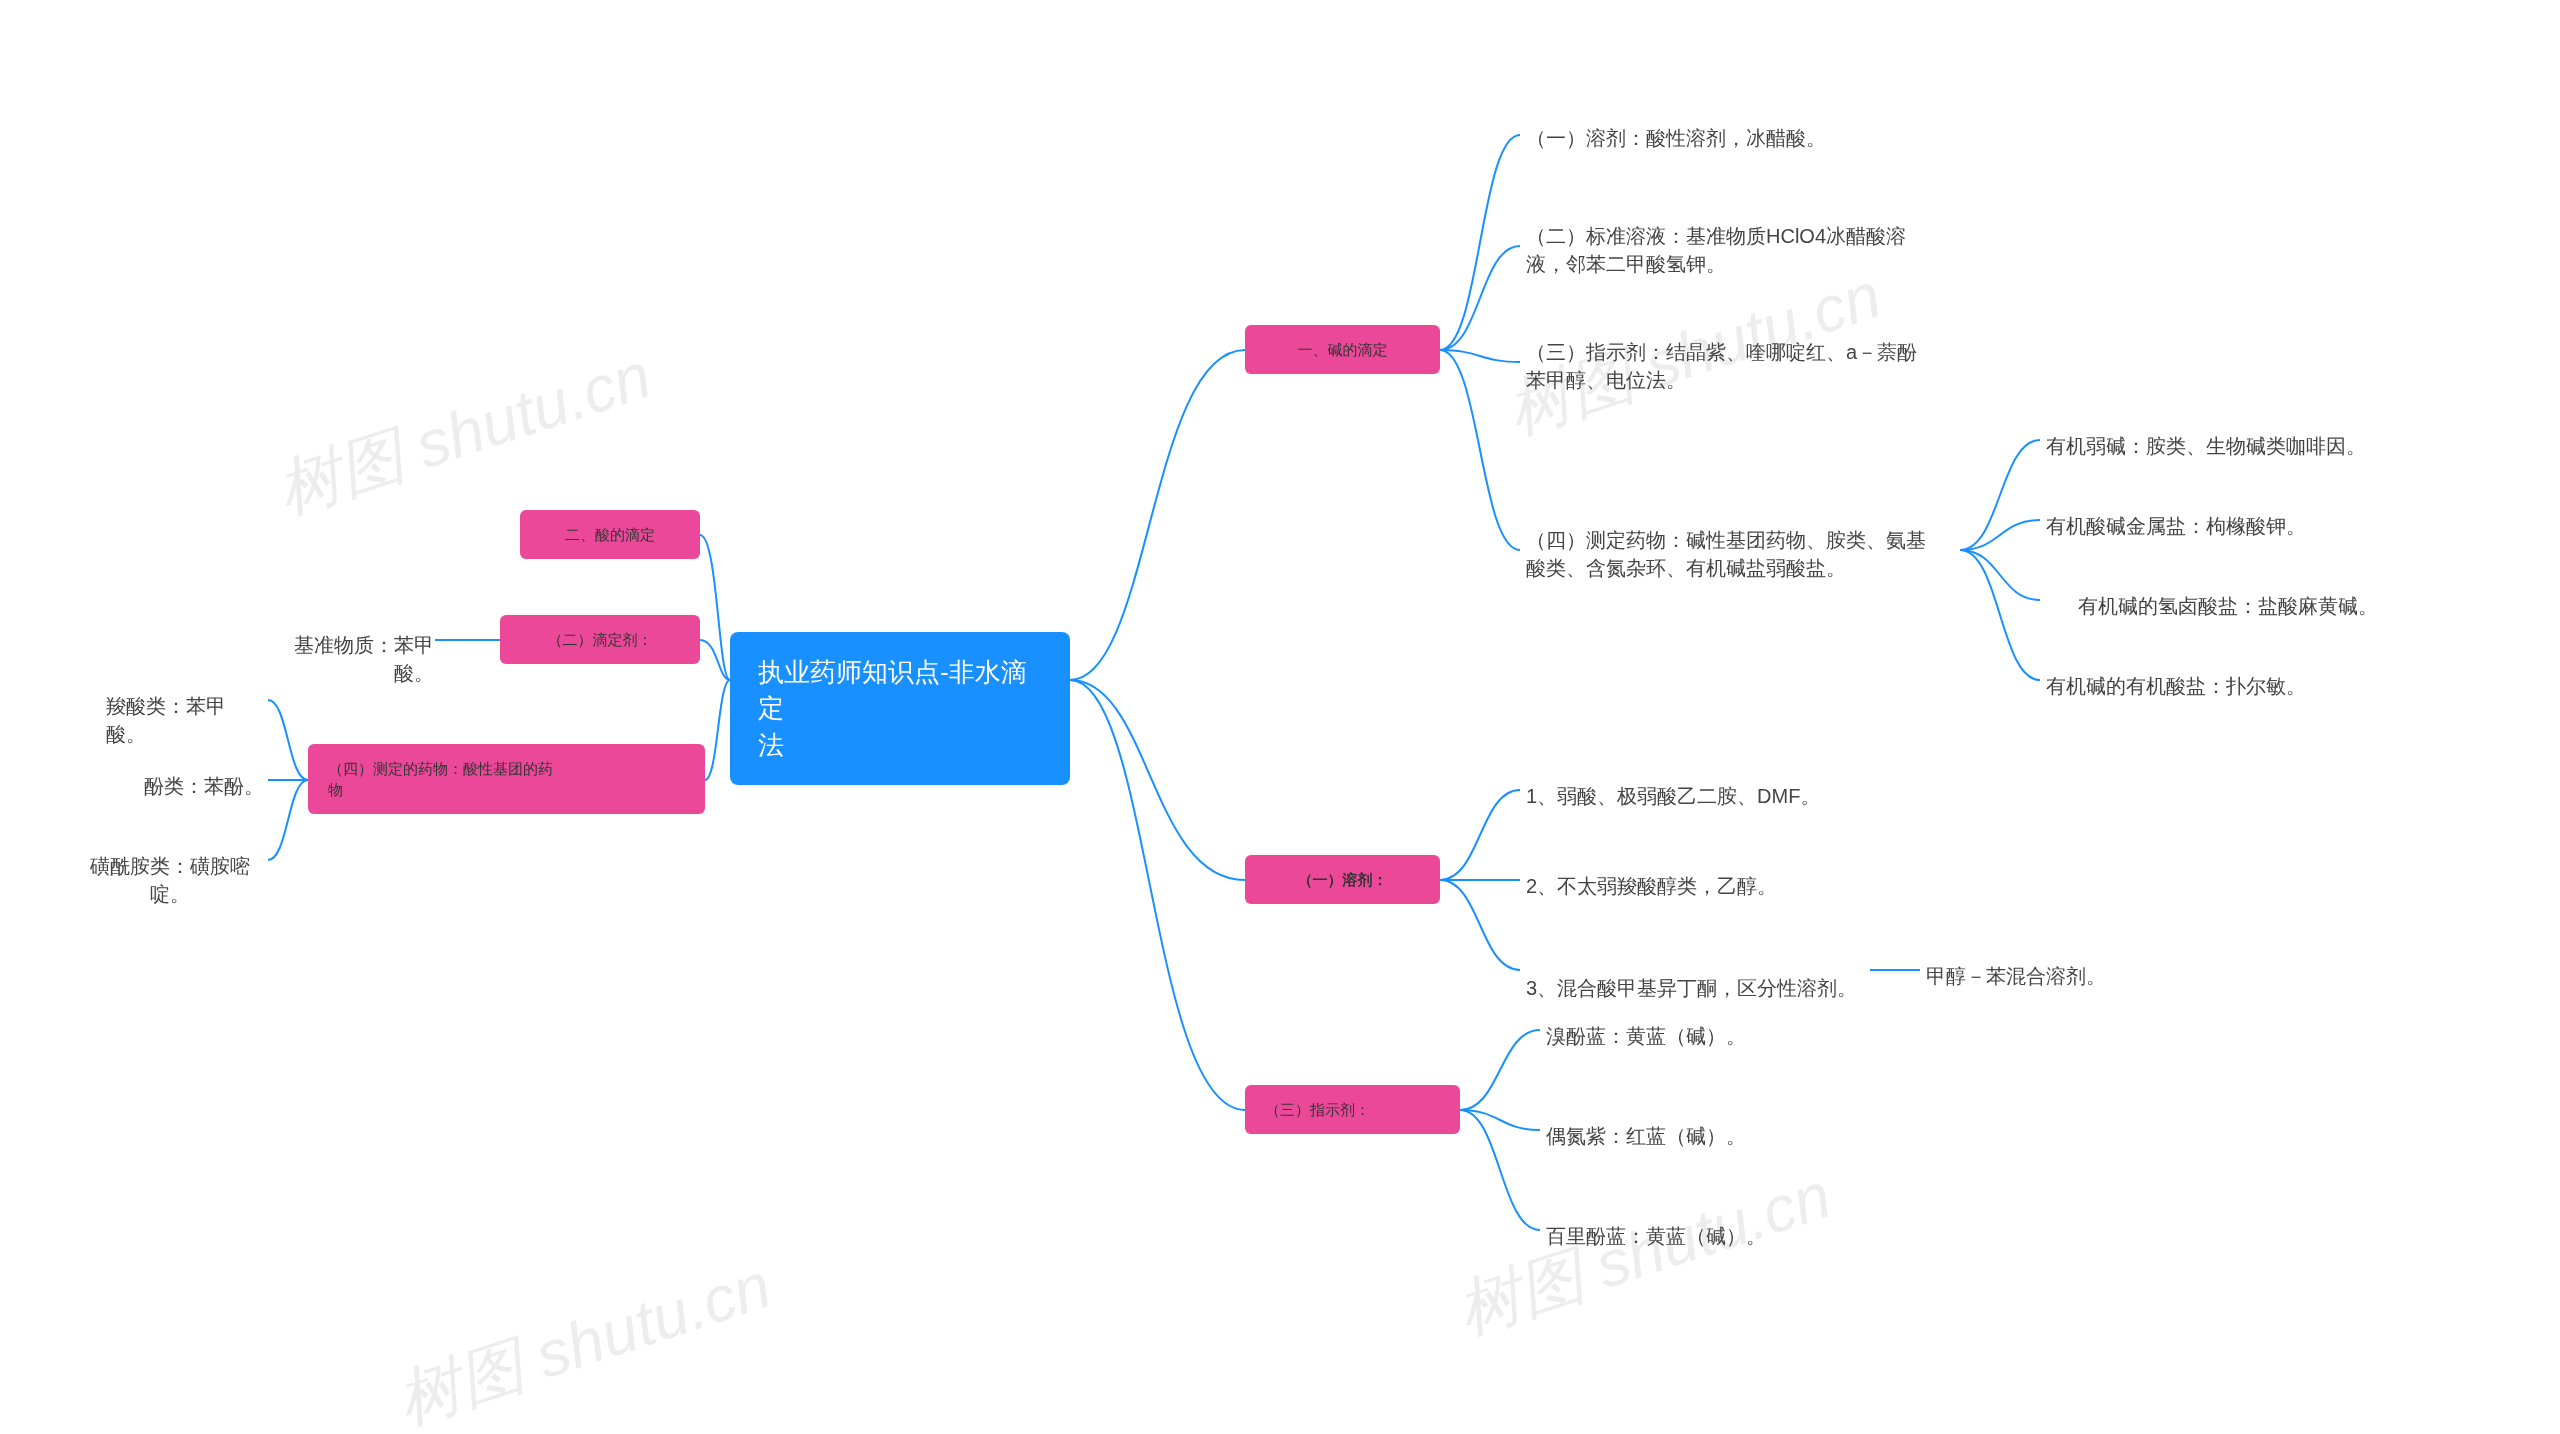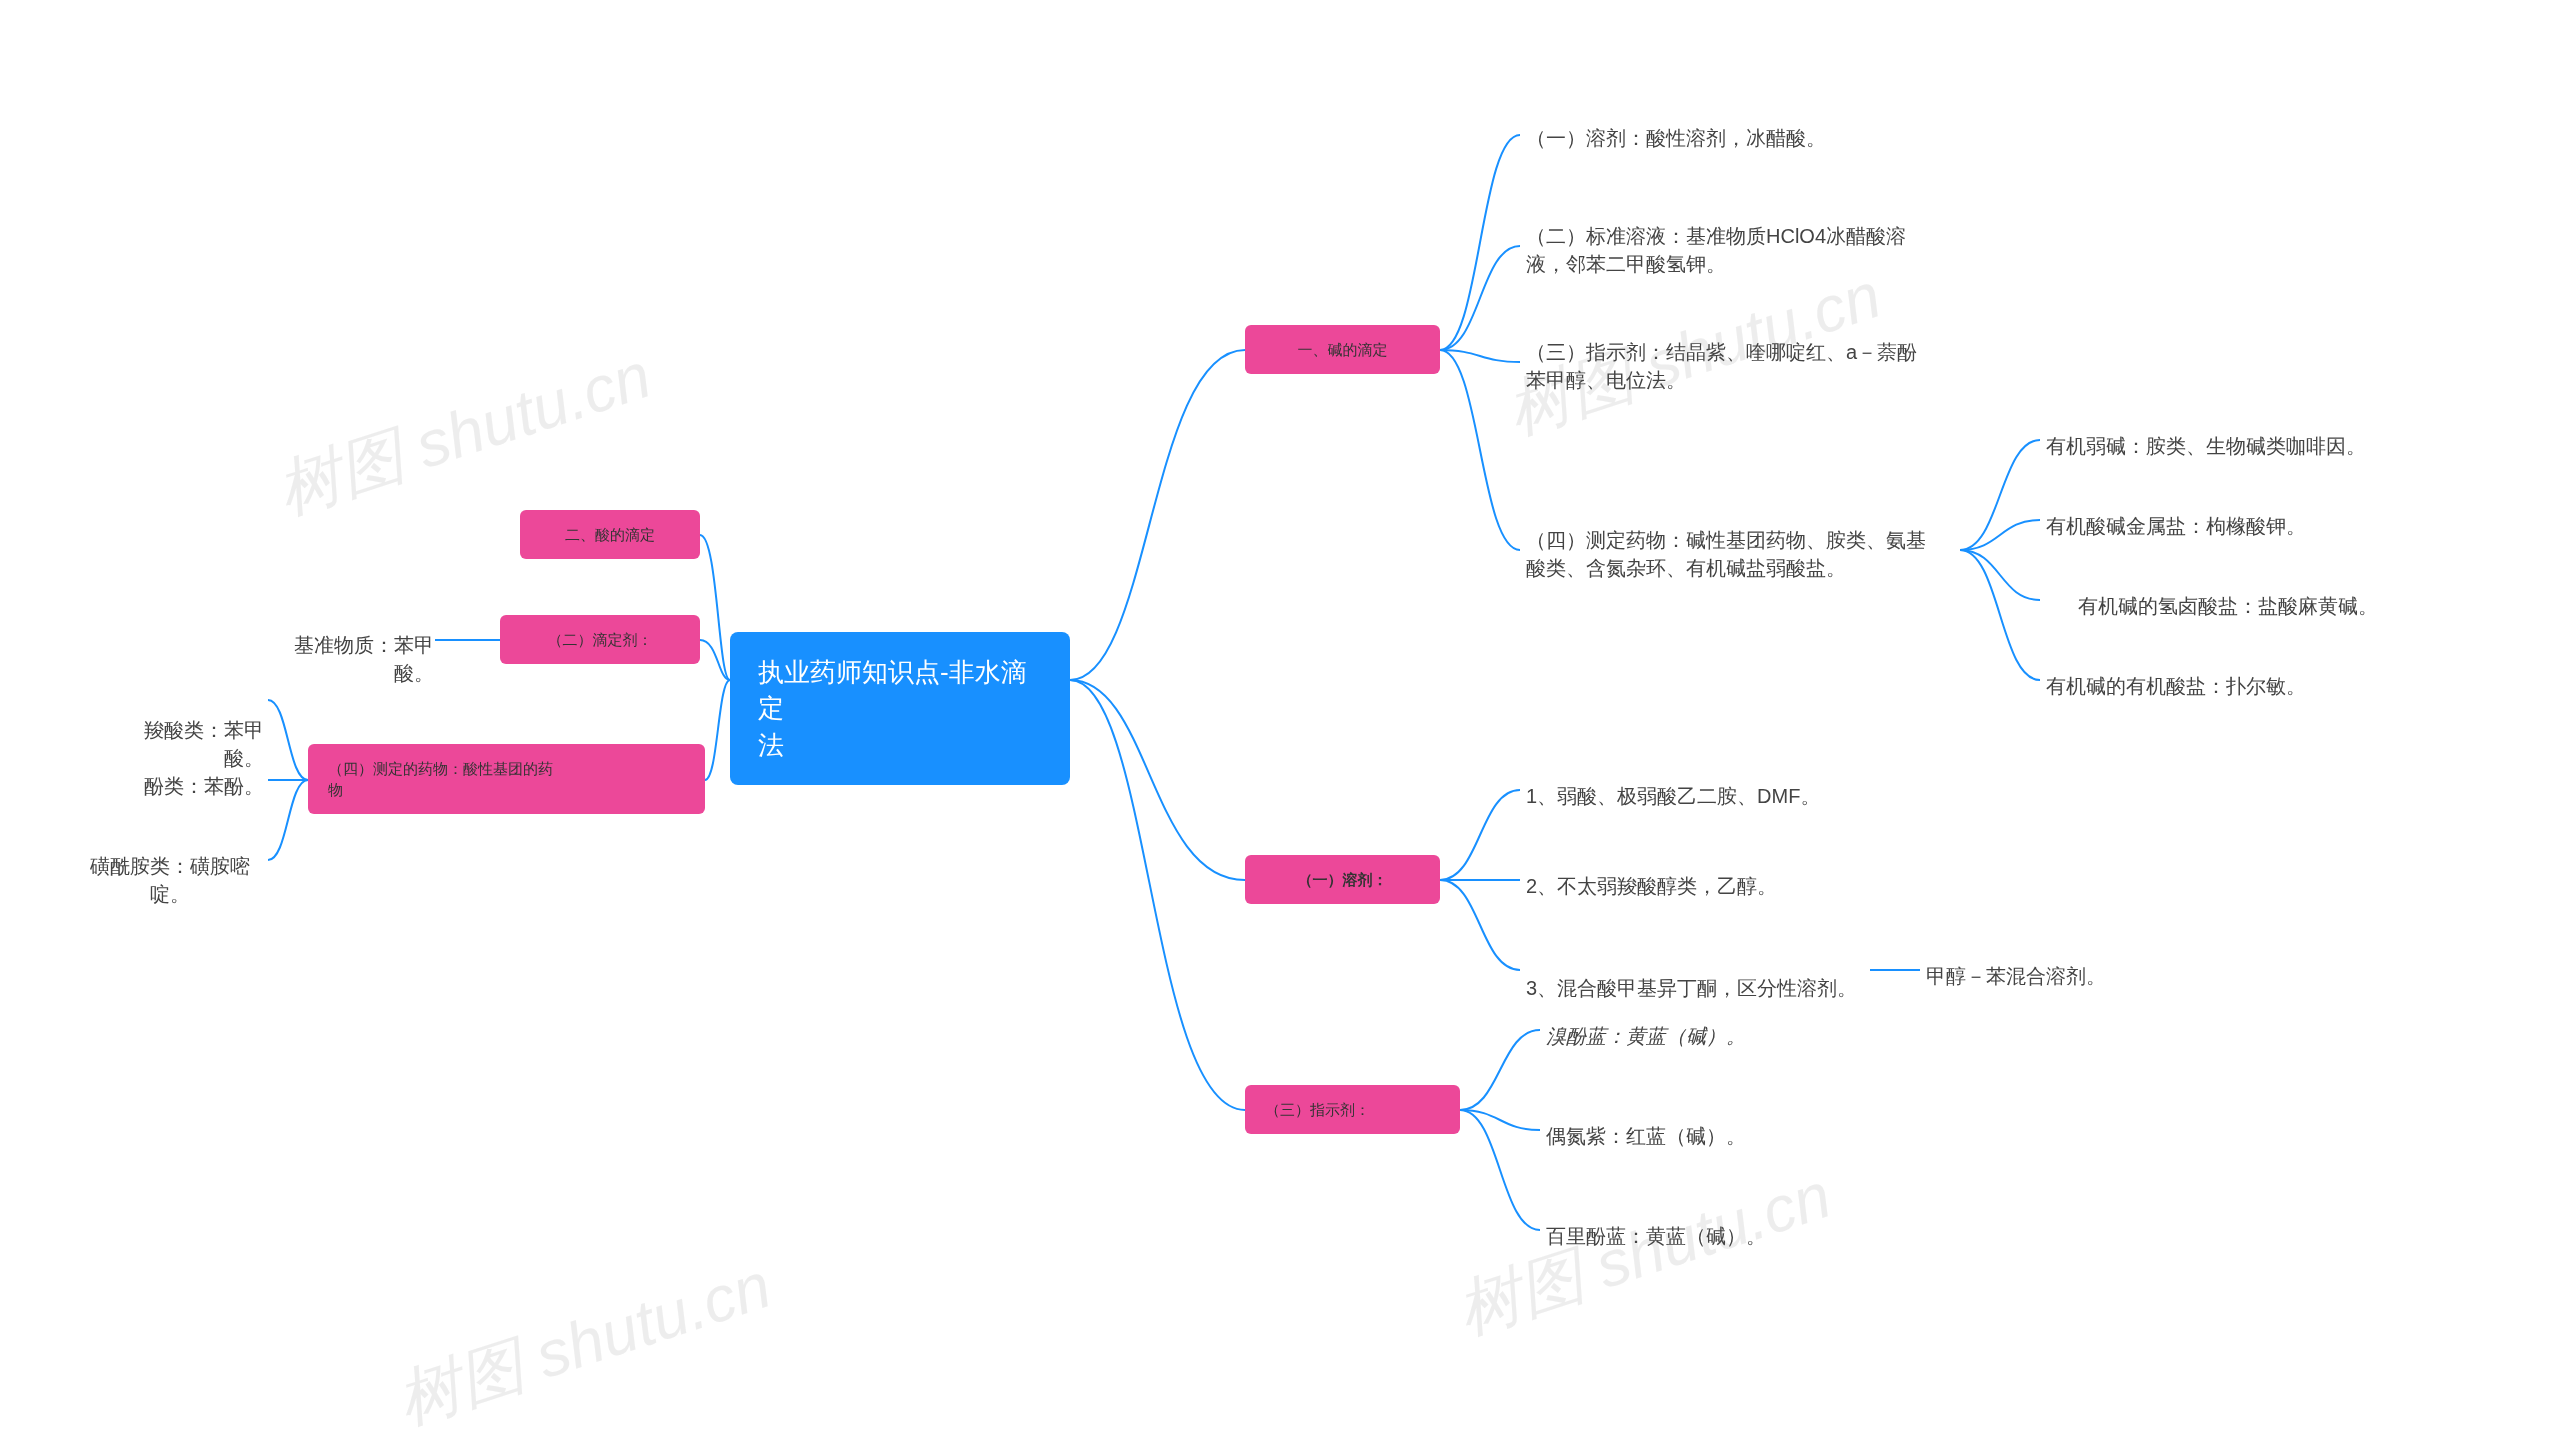--- a/index.html
+++ b/index.html
@@ -116,21 +116,21 @@
 <div class="node root" style="left:730px; top:632px;">执业药师知识点-非水滴定
 法</div>
 
 <div class="node branch-box" style="left:520px; top:510px; width:180px; text-align:center;">二、酸的滴定</div>
 
 <div class="node branch-box" style="left:500px; top:615px; width:200px; text-align:center;">（二）滴定剂：</div>
 <div class="node leaf" style="left:250px; top:627px; width:190px; text-align:right;">基准物质：苯甲酸。</div>
 
 <div class="node branch-box" style="left:308px; top:744px; width:397px;">（四）测定的药物：酸性基团的药
 物</div>
-<div class="node leaf" style="left:100px; top:712px; width:170px; text-align:right;">羧酸类：苯甲酸。</div>
+<div class="node leaf" style="left:100px; top:688px; width:170px; ">羧酸类：苯甲酸。</div>
 <div class="node leaf" style="left:100px; top:768px; width:170px; text-align:right;">酚类：苯酚。</div>
 <div class="node leaf" style="left:70px; top:848px; width:200px; text-align:center;">磺酰胺类：磺胺嘧啶。</div>
 
 <div class="node branch-box" style="left:1245px; top:325px; width:195px; text-align:center;">一、碱的滴定</div>
 <div class="node leaf" style="left:1520px; top:120px; width:400px;">（一）溶剂：酸性溶剂，冰醋酸。</div>
 <div class="node leaf" style="left:1520px; top:218px; width:420px;">（二）标准溶液：基准物质HClO4冰醋酸溶
 液，邻苯二甲酸氢钾。</div>
 <div class="node leaf" style="left:1520px; top:334px; width:420px;">（三）指示剂：结晶紫、喹哪啶红、a－萘酚
 苯甲醇、电位法。</div>
 <div class="node leaf" style="left:1520px; top:522px; width:440px;">（四）测定药物：碱性基团药物、胺类、氨基
@@ -141,15 +141,15 @@
 <div class="node leaf" style="left:2040px; top:588px; width:360px;margin-left:32px;">有机碱的氢卤酸盐：盐酸麻黄碱。</div>
 <div class="node leaf" style="left:2040px; top:668px; width:360px;">有机碱的有机酸盐：扑尔敏。</div>
 
 <div class="node branch-box" style="left:1245px; top:855px; width:195px; text-align:center;font-weight:bold;">（一）溶剂：</div>
 <div class="node leaf" style="left:1520px; top:778px; width:400px;">1、弱酸、极弱酸乙二胺、DMF。</div>
 <div class="node leaf" style="left:1520px; top:868px; width:400px;">2、不太弱羧酸醇类，乙醇。</div>
 <div class="node leaf" style="left:1520px; top:958px; width:360px;margin-top:12px;">3、混合酸甲基异丁酮，区分性溶剂。</div>
 <div class="node leaf" style="left:1920px; top:958px; width:240px;">甲醇－苯混合溶剂。</div>
 
 <div class="node branch-box" style="left:1245px; top:1085px; width:215px; text-align:left;">（三）指示剂：</div>
-<div class="node leaf" style="left:1540px; top:1018px; width:300px;font-style:italic;">溴酚蓝：黄蓝（碱）。</div>
+<div class="node leaf" style="left:1540px; top:1018px; width:300px;">溴酚蓝：黄蓝（碱）。</div>
 <div class="node leaf" style="left:1540px; top:1118px; width:300px;">偶氮紫：红蓝（碱）。</div>
 <div class="node leaf" style="left:1540px; top:1218px; width:300px;">百里酚蓝：黄蓝（碱）。</div>
 
 </body></html>

